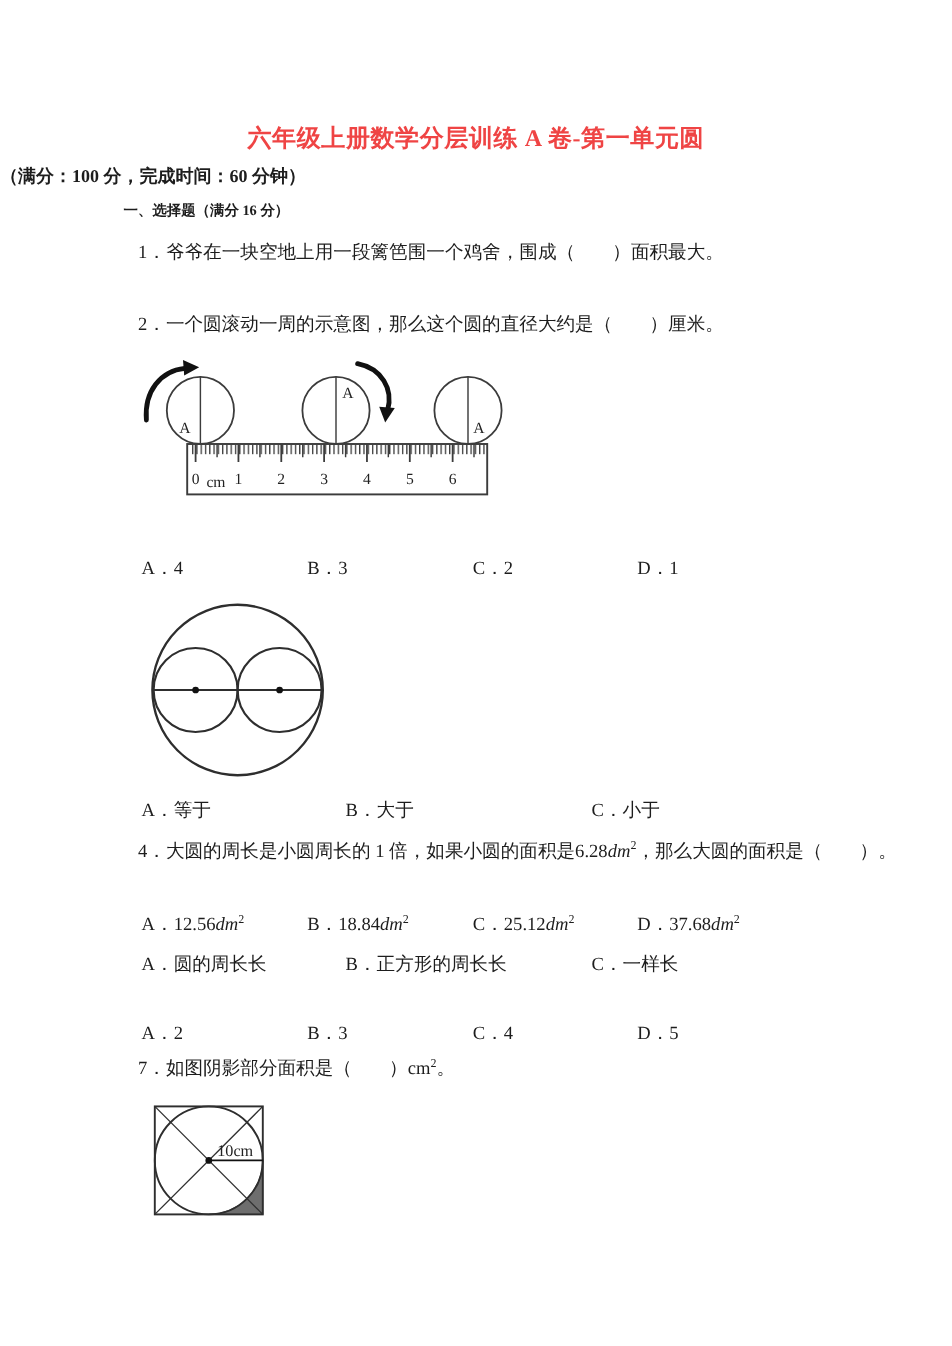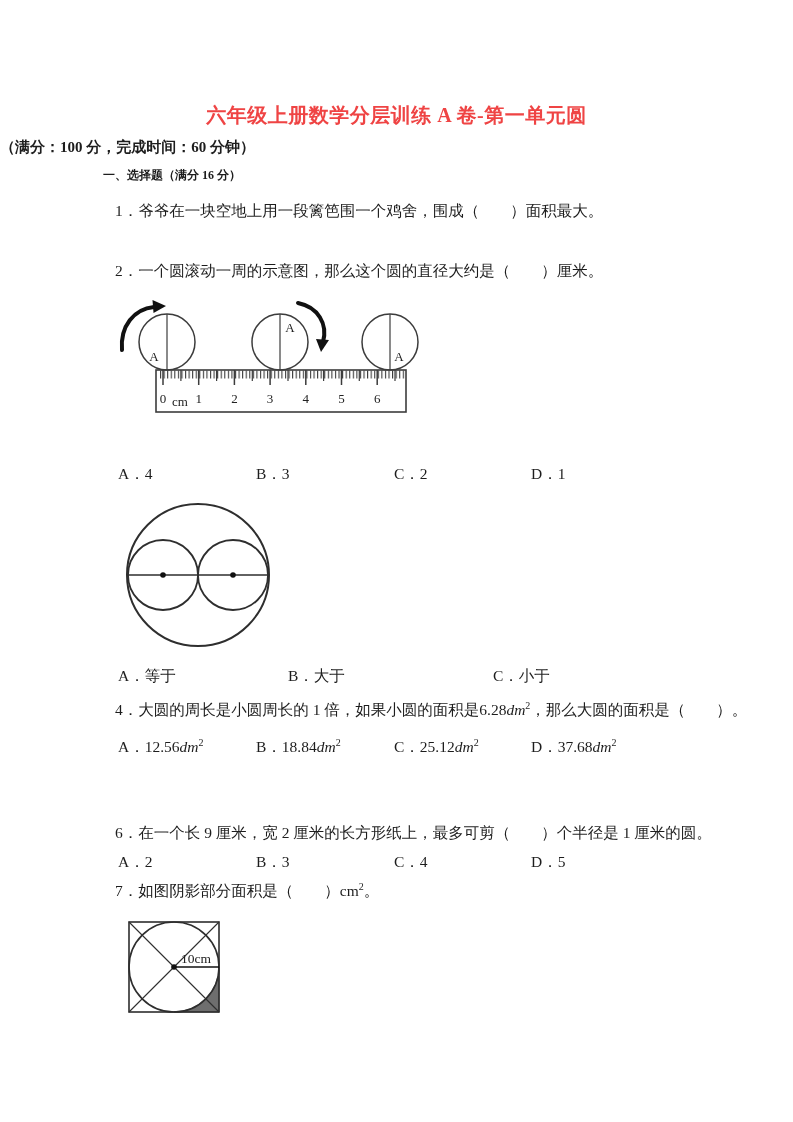--- a/index.html
+++ b/index.html
@@ -105,29 +105,33 @@
   </svg>
 
   <div class="opts" style="top:666px">
     <span class="o t1">A．等于</span>
     <span class="o t2">B．大于</span>
     <span class="o t3">C．小于</span>
   </div>
 
   <div class="q" style="top:700px"><span>4．大圆的周长是小圆周长的 1 倍，如果小圆的面积是</span><span>6.28</span><i class="u">dm</i><sup>2</sup><span>，那么大圆的面积是（　　）。</span></div>
 
-  <div class="opts" style="top:737px">
+  <div class="opts" style="top:761px">
     <span class="o c1"><span>A．</span><span>12.56</span><i class="u">dm</i><sup>2</sup></span>
     <span class="o c2"><span>B．</span><span>18.84</span><i class="u">dm</i><sup>2</sup></span>
     <span class="o c3"><span>C．</span><span>25.12</span><i class="u">dm</i><sup>2</sup></span>
     <span class="o c4"><span>D．</span><span>37.68</span><i class="u">dm</i><sup>2</sup></span>
   </div>
 
+  <div class="opts" style="top:794px">
+    <span class="o t1">A．圆的周长长</span>
+    <span class="o t2">B．正方形的周长长</span>
+    <span class="o t3">C．一样长</span>
+  </div>
 
-  <div class="q" style="top:823px">6．在一个长 9 厘米，宽 2 厘米的长方形纸上，最多可剪（　　）个半径是 1 厘米的圆。</div>
   <div class="opts" style="top:852px">
     <span class="o c1">A．2</span>
     <span class="o c2">B．3</span>
     <span class="o c3">C．4</span>
     <span class="o c4">D．5</span>
   </div>
 
   <div class="q" style="top:881px"><span>7．如图阴影部分面积是（　　）</span><span>cm</span><sup>2</sup><span>。</span></div>
 
   <svg class="fig" style="left:121px; top:916px" width="106" height="102" viewBox="0 0 106 102">

